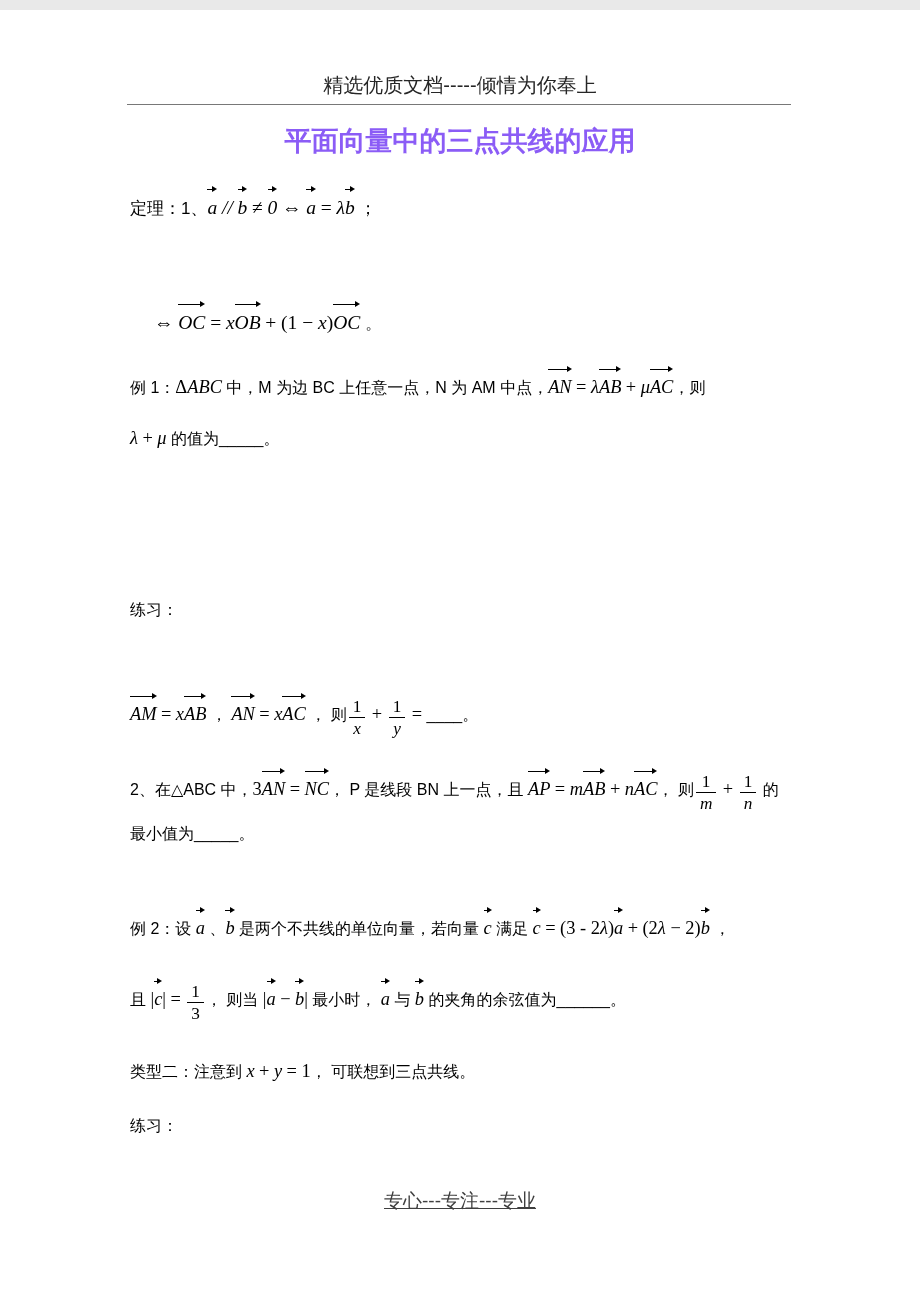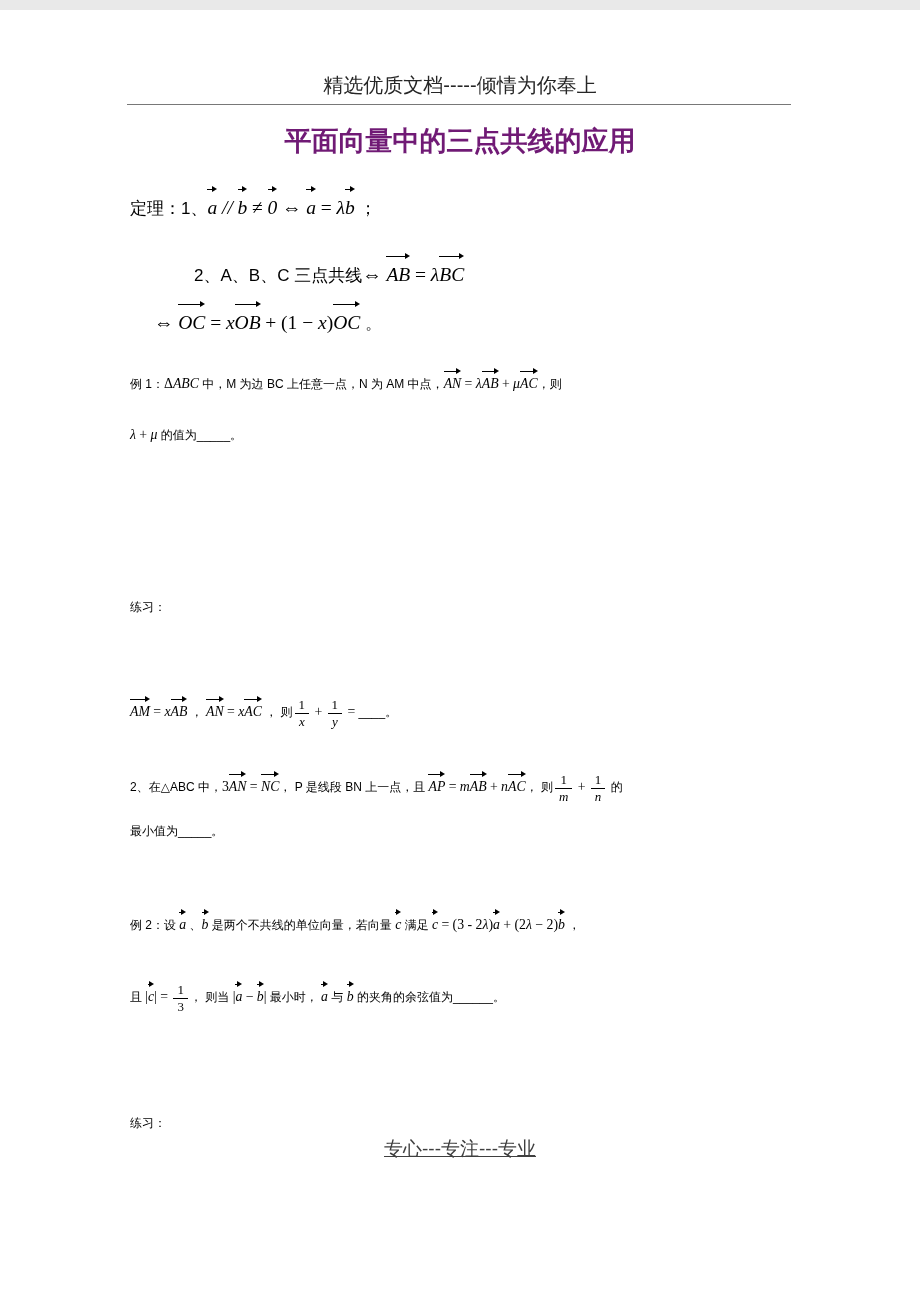--- a/index.html
+++ b/index.html
@@ -9,26 +9,26 @@
     margin:10px auto;
     background:#ffffff;
     color:#000;
     font-family:"Liberation Sans","DejaVu Sans",sans-serif;
     overflow:hidden;
   }
   .line{
     position:absolute;
     left:130px;
     white-space:nowrap;
-    font-size:12px;
+    font-size:16px;
     line-height:1.35;
   }
   .centered{left:0;right:0;text-align:center;}
   .header-line{font-size:20px;color:#262626;}
-  .doc-title{font-size:27px;font-weight:bold;color:#701a75;}
+  .doc-title{font-size:27px;font-weight:bold;color:#8b5cf6;}
   .rule{
     position:absolute;
     left:127px;width:664px;height:0;
     border-top:1.6px solid #787878;
   }
   .theorem{font-size:17px;}
   .theorem .mt{font-size:1.24em;}
   .footer-line{
     font-size:19px;color:#3f3f3f;
     text-decoration:underline;
@@ -78,21 +78,20 @@
 <div class="page">
 
   <div class="line centered header-line" style="top:62px">精选优质文档-----倾情为你奉上</div>
 
   <div class="rule" style="top:94px"></div>
 
   <div class="line centered doc-title" style="top:113px">平面向量中的三点共线的应用</div>
 
   <div class="line theorem" style="top:185px">定理：1、<span class="vec mt"><span class="arr"></span>a</span> <span class="mi mt">//</span> <span class="vec mt"><span class="arr"></span>b</span> <span class="ms mt">≠</span> <span class="vec mt"><span class="arr"></span>0</span> <span class="ms mt">⇔</span> <span class="vec mt"><span class="arr"></span>a</span> <span class="ms mt">=</span> <span class="mi mt">λ</span><span class="vec mt"><span class="arr"></span>b</span> ；</div>
 
-  <div class="line theorem" style="top:252px;padding-left:64px">2、A、B、C 三点共线<span class="ms mt">⇔</span> <span class="vec mt"><span class="arr"></span>AB</span> <span class="ms mt">=</span> <span class="mi mt">λ</span><span class="vec mt"><span class="arr"></span>BC</span></div>
 
   <div class="line theorem" style="top:300px;padding-left:24px"><span class="ms mt">⇔</span> <span class="vec mt"><span class="arr"></span>OC</span> <span class="ms mt">=</span> <span class="mi mt">x</span><span class="vec mt"><span class="arr"></span>OB</span> <span class="ms mt">+</span> <span class="ms mt">(1 −</span> <span class="mi mt">x</span><span class="ms mt">)</span><span class="vec mt"><span class="arr"></span>OC</span> 。</div>
 
   <div class="line" style="top:365px">例 1：<span class="ms mt">Δ</span><span class="mi mt">ABC</span> 中，M 为边 BC 上任意一点，N 为 AM 中点，<span class="vec mt"><span class="arr"></span>AN</span> <span class="ms mt">=</span> <span class="mi mt">λ</span><span class="vec mt"><span class="arr"></span>AB</span> <span class="ms mt">+</span> <span class="mi mt">μ</span><span class="vec mt"><span class="arr"></span>AC</span>，则</div>
 
   <div class="line" style="top:416px"><span class="mi mt">λ</span> <span class="ms mt">+</span> <span class="mi mt">μ</span> 的值为_____。</div>
 
 
   <div class="line" style="top:589px">练习：</div>
 
@@ -100,18 +99,19 @@
   <div class="line" style="top:688px"><span class="vec mt"><span class="arr"></span>AM</span> <span class="ms mt">=</span> <span class="mi mt">x</span><span class="vec mt"><span class="arr"></span>AB</span> ， <span class="vec mt"><span class="arr"></span>AN</span> <span class="ms mt">=</span> <span class="mi mt">x</span><span class="vec mt"><span class="arr"></span>AC</span> ， 则<span class="frac"><span class="num">1</span><span class="den it">x</span></span> <span class="ms mt">+</span> <span class="frac"><span class="num">1</span><span class="den it">y</span></span> <span class="ms mt">=</span> ____。</div>
 
   <div class="line" style="top:763px">2、在△ABC 中，<span class="ms mt">3</span><span class="vec mt"><span class="arr"></span>AN</span> <span class="ms mt">=</span> <span class="vec mt"><span class="arr"></span>NC</span>， P 是线段 BN 上一点，且 <span class="vec mt"><span class="arr"></span>AP</span> <span class="ms mt">=</span> <span class="mi mt">m</span><span class="vec mt"><span class="arr"></span>AB</span> <span class="ms mt">+</span> <span class="mi mt">n</span><span class="vec mt"><span class="arr"></span>AC</span>， 则<span class="frac"><span class="num">1</span><span class="den it">m</span></span> <span class="ms mt">+</span> <span class="frac"><span class="num">1</span><span class="den it">n</span></span> 的</div>
 
   <div class="line" style="top:813px">最小值为_____。</div>
 
   <div class="line" style="top:906px">例 2：设 <span class="vec mt"><span class="arr"></span>a</span> 、<span class="vec mt"><span class="arr"></span>b</span> 是两个不共线的单位向量，若向量 <span class="vec mt"><span class="arr"></span>c</span> 满足 <span class="vec mt"><span class="arr"></span>c</span> <span class="ms mt">=</span> <span class="ms mt">(3 - 2</span><span class="mi mt">λ</span><span class="ms mt">)</span><span class="vec mt"><span class="arr"></span>a</span> <span class="ms mt">+</span> <span class="ms mt">(2</span><span class="mi mt">λ</span><span class="ms mt"> − 2)</span><span class="vec mt"><span class="arr"></span>b</span> ，</div>
 
   <div class="line" style="top:973px">且 <span class="ms mt">|</span><span class="vec mt"><span class="arr"></span>c</span><span class="ms mt">|</span> <span class="ms mt">=</span> <span class="frac"><span class="num">1</span><span class="den">3</span></span>， 则当 <span class="ms mt">|</span><span class="vec mt"><span class="arr"></span>a</span> <span class="ms mt">−</span> <span class="vec mt"><span class="arr"></span>b</span><span class="ms mt">|</span> 最小时， <span class="vec mt"><span class="arr"></span>a</span> 与 <span class="vec mt"><span class="arr"></span>b</span> 的夹角的余弦值为______。</div>
 
+  <div class="line" style="top:1049px">类型二：注意到 <span class="mi mt">x</span> <span class="ms mt">+</span> <span class="mi mt">y</span> <span class="ms mt">= 1</span>， 可联想到三点共线。</div>
 
   <div class="line" style="top:1105px">练习：</div>
 
-  <div class="line centered footer-line" style="top:1126px">专心---专注---专业</div>
+  <div class="line centered footer-line" style="top:1178px">专心---专注---专业</div>
 
 </div>
 
 </body></html>

